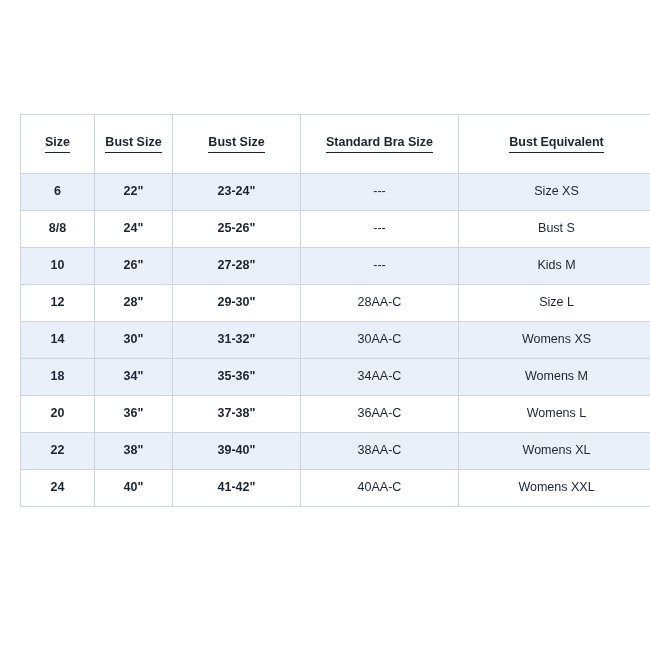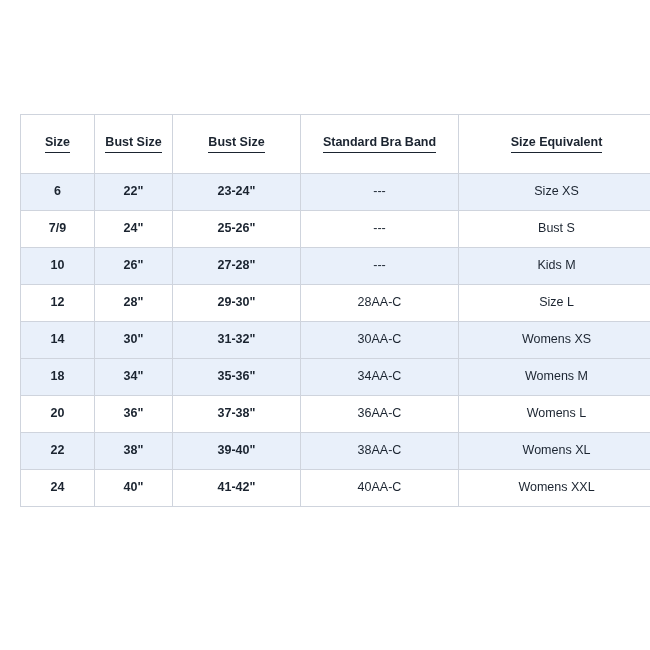--- a/index.html
+++ b/index.html
@@ -78,34 +78,34 @@
           <col class="c2">
           <col class="c3">
           <col class="c4">
           <col class="c5">
       </colgroup>
       <thead>
         <tr>
           <th><span class="hdr">Size</span></th>
           <th><span class="hdr">Bust Size</span></th>
           <th><span class="hdr">Bust Size</span></th>
-          <th><span class="hdr">Standard Bra Band</span></th>
-          <th><span class="hdr">Size Equivalent</span></th>
+          <th><span class="hdr">Standard Bra Size</span></th>
+          <th><span class="hdr">Bust Equivalent</span></th>
         </tr>
       </thead>
       <tbody>
         <tr class="alt">
           <td>6</td>
           <td>22"</td>
           <td>23-24"</td>
           <td>---</td>
           <td>Size XS</td>
         </tr>
         <tr>
-          <td>7/9</td>
+          <td>8/8</td>
           <td>24"</td>
           <td>25-26"</td>
           <td>---</td>
           <td>Bust S</td>
         </tr>
         <tr class="alt">
           <td>10</td>
           <td>26"</td>
           <td>27-28"</td>
           <td>---</td>

